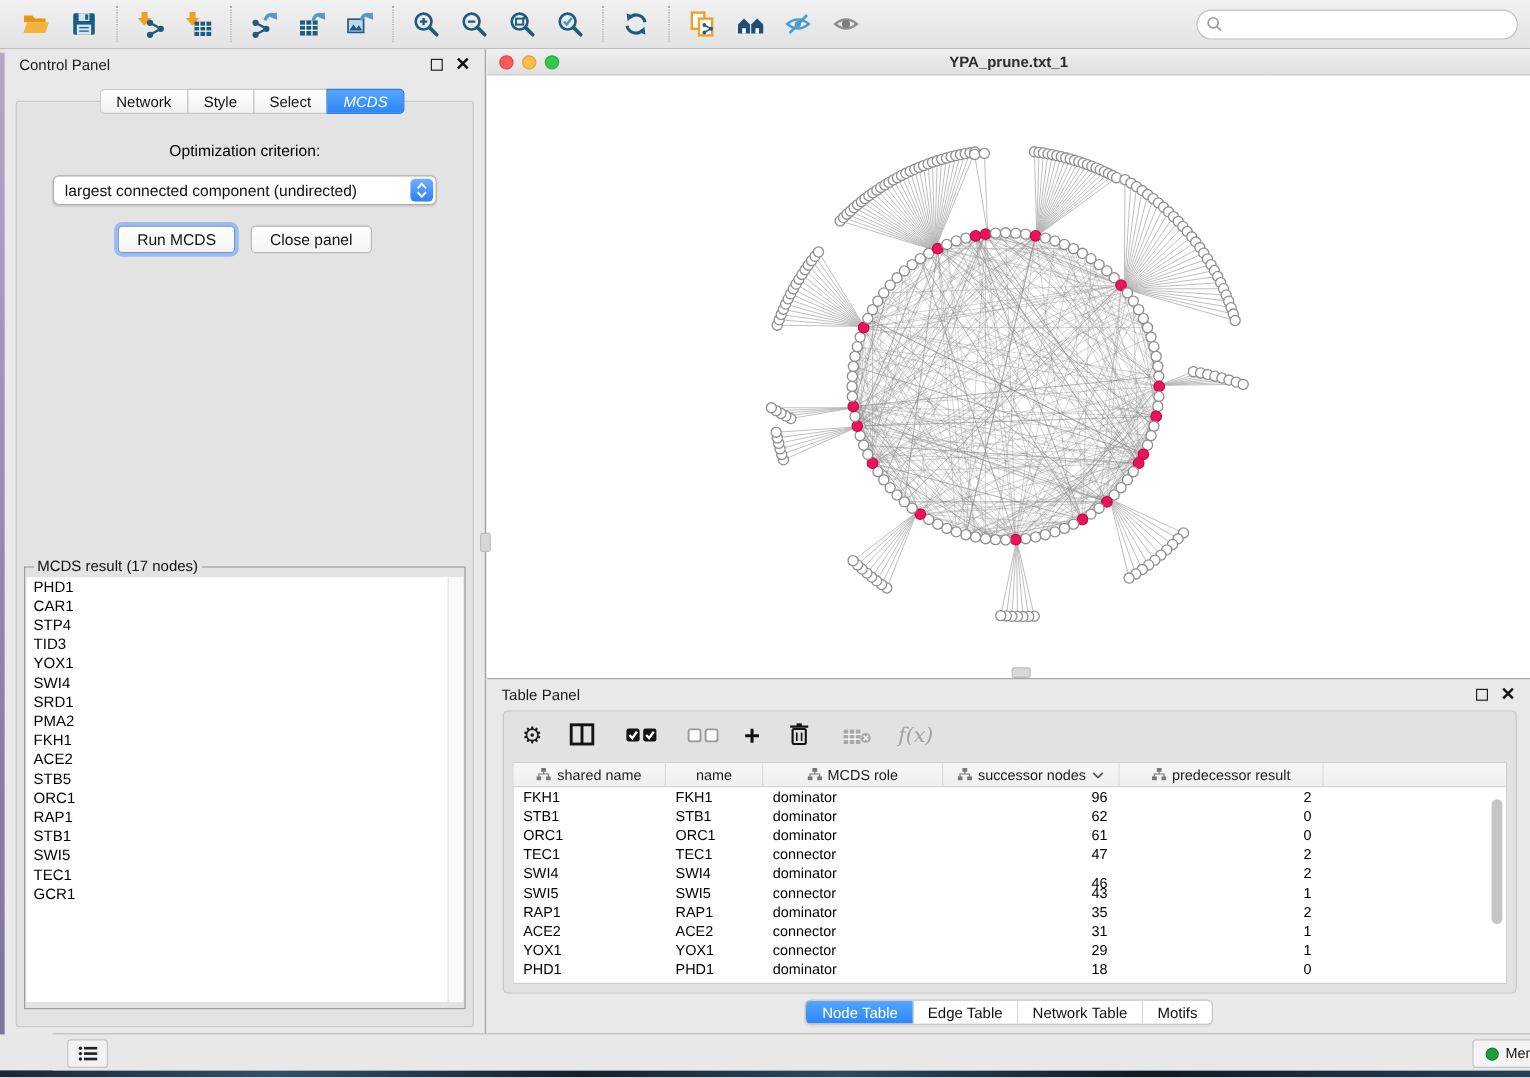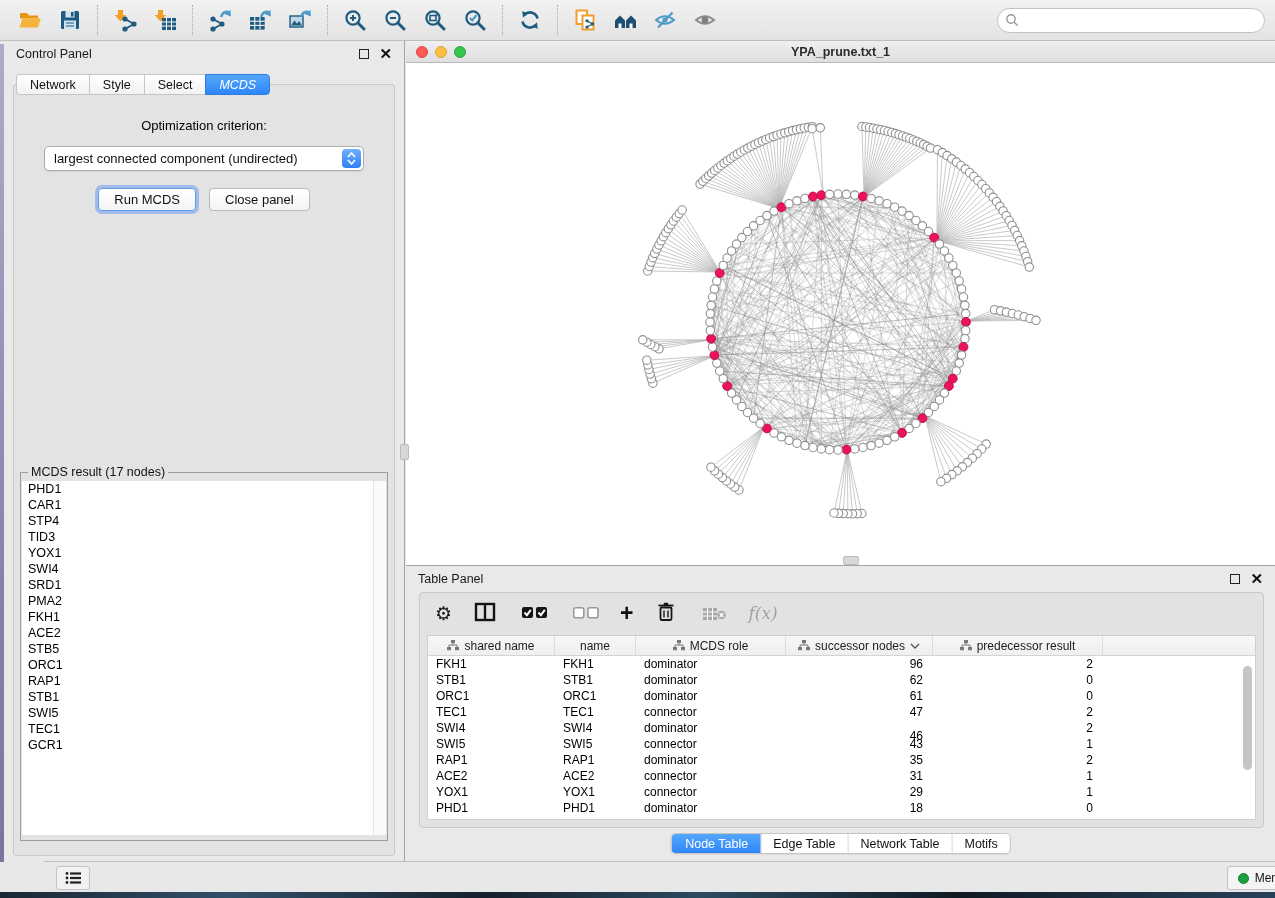--- a/index.html
+++ b/index.html
@@ -26,21 +26,21 @@
 
   
   .control-panel { position:absolute; left:4px; top:41px; width:401px; height:821px;
     background:#E9E9E9; border-right:1px solid #A5A5A5; }
   .panel-header { height:26px; display:flex; align-items:center; padding:0 12px; }
   .panel-title { font-size:12.5px; color:#1a1a1a; }
   .panel-header-icons { margin-left:auto; display:flex; align-items:center; gap:10px; }
   .float-glyph { width:10px; height:10px; border:1.6px solid #222; }
   .close-glyph { font-size:15px; font-weight:bold; color:#111; line-height:10px; }
 
-  .cp-tabs { position:absolute; top:33px; left:12px; right:0; display:flex; z-index:3; }
+  .cp-tabs { position:absolute; top:33px; left:12px; right:0; display:flex; justify-content:center; z-index:3; }
   .cp-tab { height:21px; padding:0 13px; display:flex; align-items:center; font-size:12.5px;
     background:linear-gradient(#FFFFFF,#F2F2F2); border:1px solid #C6C6C6; border-right:none; color:#111; }
   .cp-tab:first-child { border-radius:4px 0 0 4px; }
   .cp-tab:last-child { border-radius:0 4px 4px 0; border-right:1px solid #C6C6C6; }
   .cp-tab.selected { background:linear-gradient(#55A7FD,#2E86F8); color:#fff; border-color:#2E7CE0;font-style:italic; }
 
   .cp-content { position:absolute; top:43px; left:9px; right:9px; bottom:6px;
     background:#E3E3E3; border:1px solid #C9C9C9; border-radius:3px; }
   .opt-label { margin-top:33px; text-align:center; font-size:13px; color:#000000; }
   .combo { margin:13px auto 0; width:320px; height:25px; background:#fff; border:1px solid #ADADAD;

